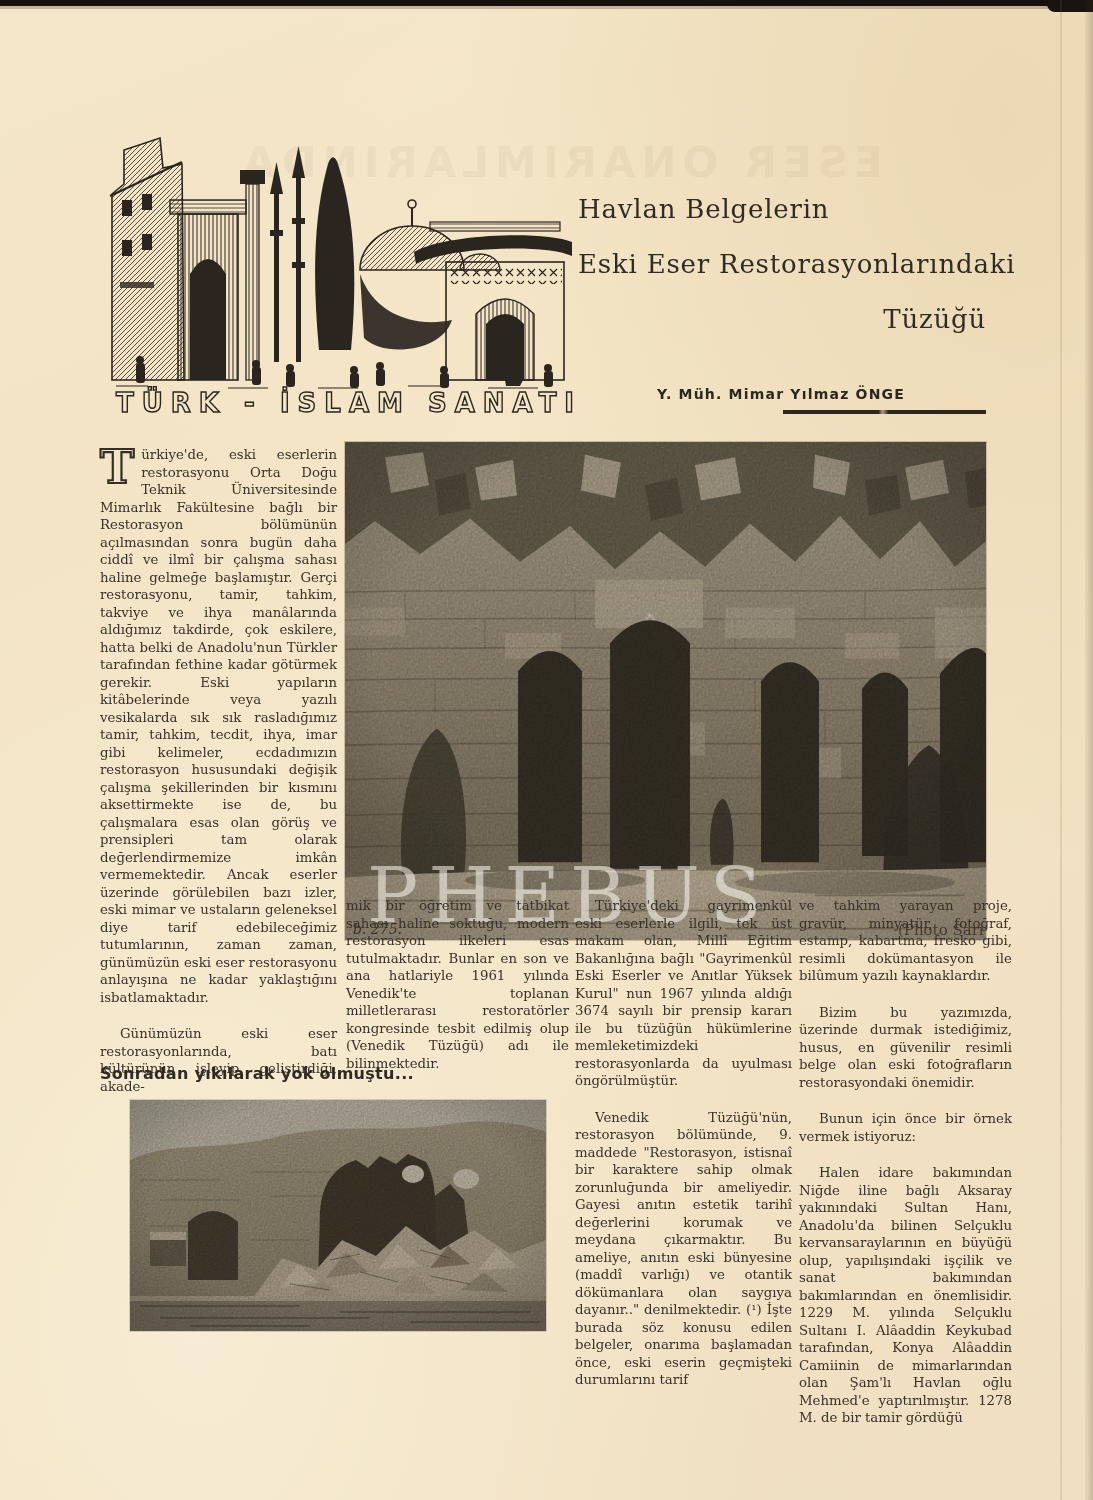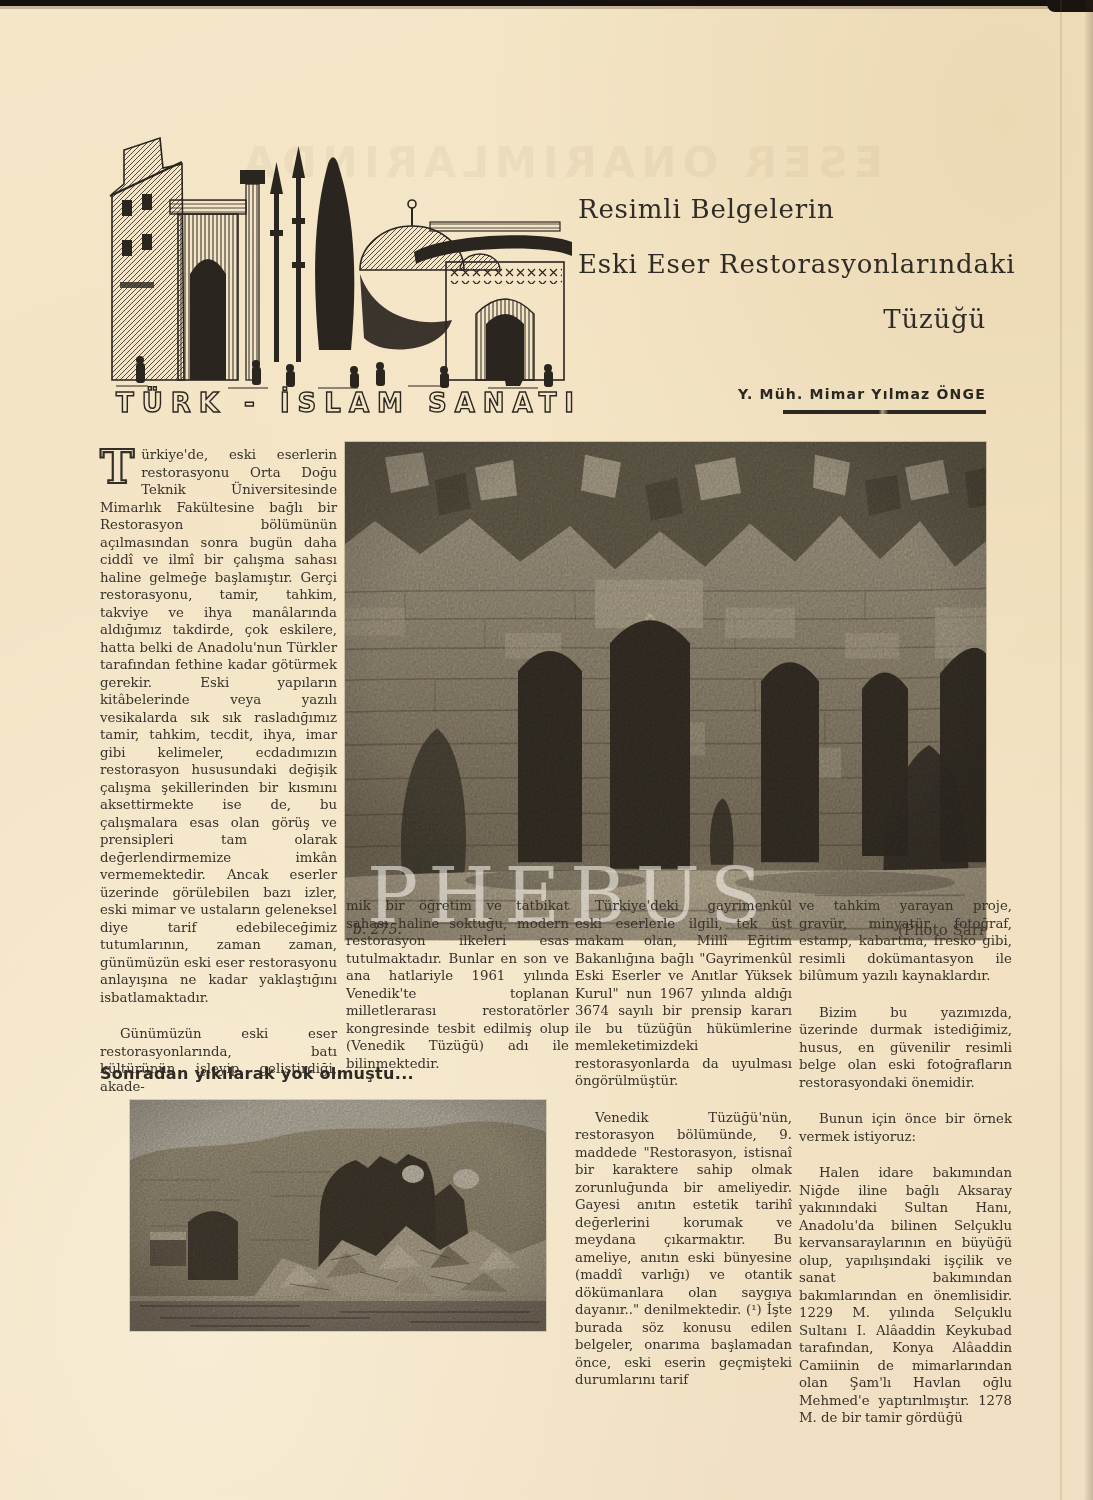--- a/index.html
+++ b/index.html
@@ -34,21 +34,21 @@
   @supports (-webkit-text-stroke: 1px black){
     .masthead{color:rgba(243,229,198,.15);-webkit-text-stroke:1.4px #2b2620;}
   }
   
   .title-block{position:absolute;left:576px;top:194px;width:410px;height:170px;}
   .title-line{position:absolute;font-size:26px;letter-spacing:.8px;color:#2f2b26;white-space:nowrap;}
   .t1{left:2px;top:0;}
   .t2{left:2px;top:55px;}
   .t3{right:0;top:110px;}
   .author{
-    position:absolute;left:576px;top:386px;width:410px;text-align:right;
+    position:absolute;left:576px;top:386px;width:410px;text-align:center;
     font-family:"DejaVu Sans","Liberation Sans",sans-serif;font-weight:bold;
     font-size:14px;letter-spacing:1.2px;color:#2b2721;white-space:nowrap;
   }
   .author-rule{position:absolute;left:783px;top:410px;width:203px;height:4px;
     background:linear-gradient(to right,#2b2721 0%,#2b2721 47%,rgba(43,39,33,.35) 49%,#2b2721 52%,#2b2721 100%);}
   
   .photo-main{position:absolute;left:345px;top:442px;width:641px;height:498px;margin:0;
     box-shadow:0 0 0 1px rgba(80,70,55,.25);}
   .photo-main svg{width:100%;height:100%;display:block;}
   .watermark{
@@ -177,21 +177,21 @@
       </g>
       <g stroke="#2b2520" stroke-width="1">
         <path d="M8,264 H40 M120,266 H160 M210,266 H250 M300,264 H340 M380,266 H430"></path>
       </g>
     </svg>
   </figure>
 
   <div class="masthead">TÜRK - İSLAM SANATI</div>
 
   <header class="title-block">
-    <div class="title-line t1">Resimli  Belgelerin</div>
+    <div class="title-line t1">Havlan  Belgelerin</div>
     <div class="title-line t2">Eski Eser Restorasyonlarındaki</div>
     <div class="title-line t3">Tüzüğü</div>
   </header>
 
   <div class="author">Y. Müh. Mimar Yılmaz ÖNGE</div>
   <div class="author-rule"></div>
 
   <figure class="photo-main">
     <svg viewBox="0 0 641 391" preserveAspectRatio="none">
       <defs>

